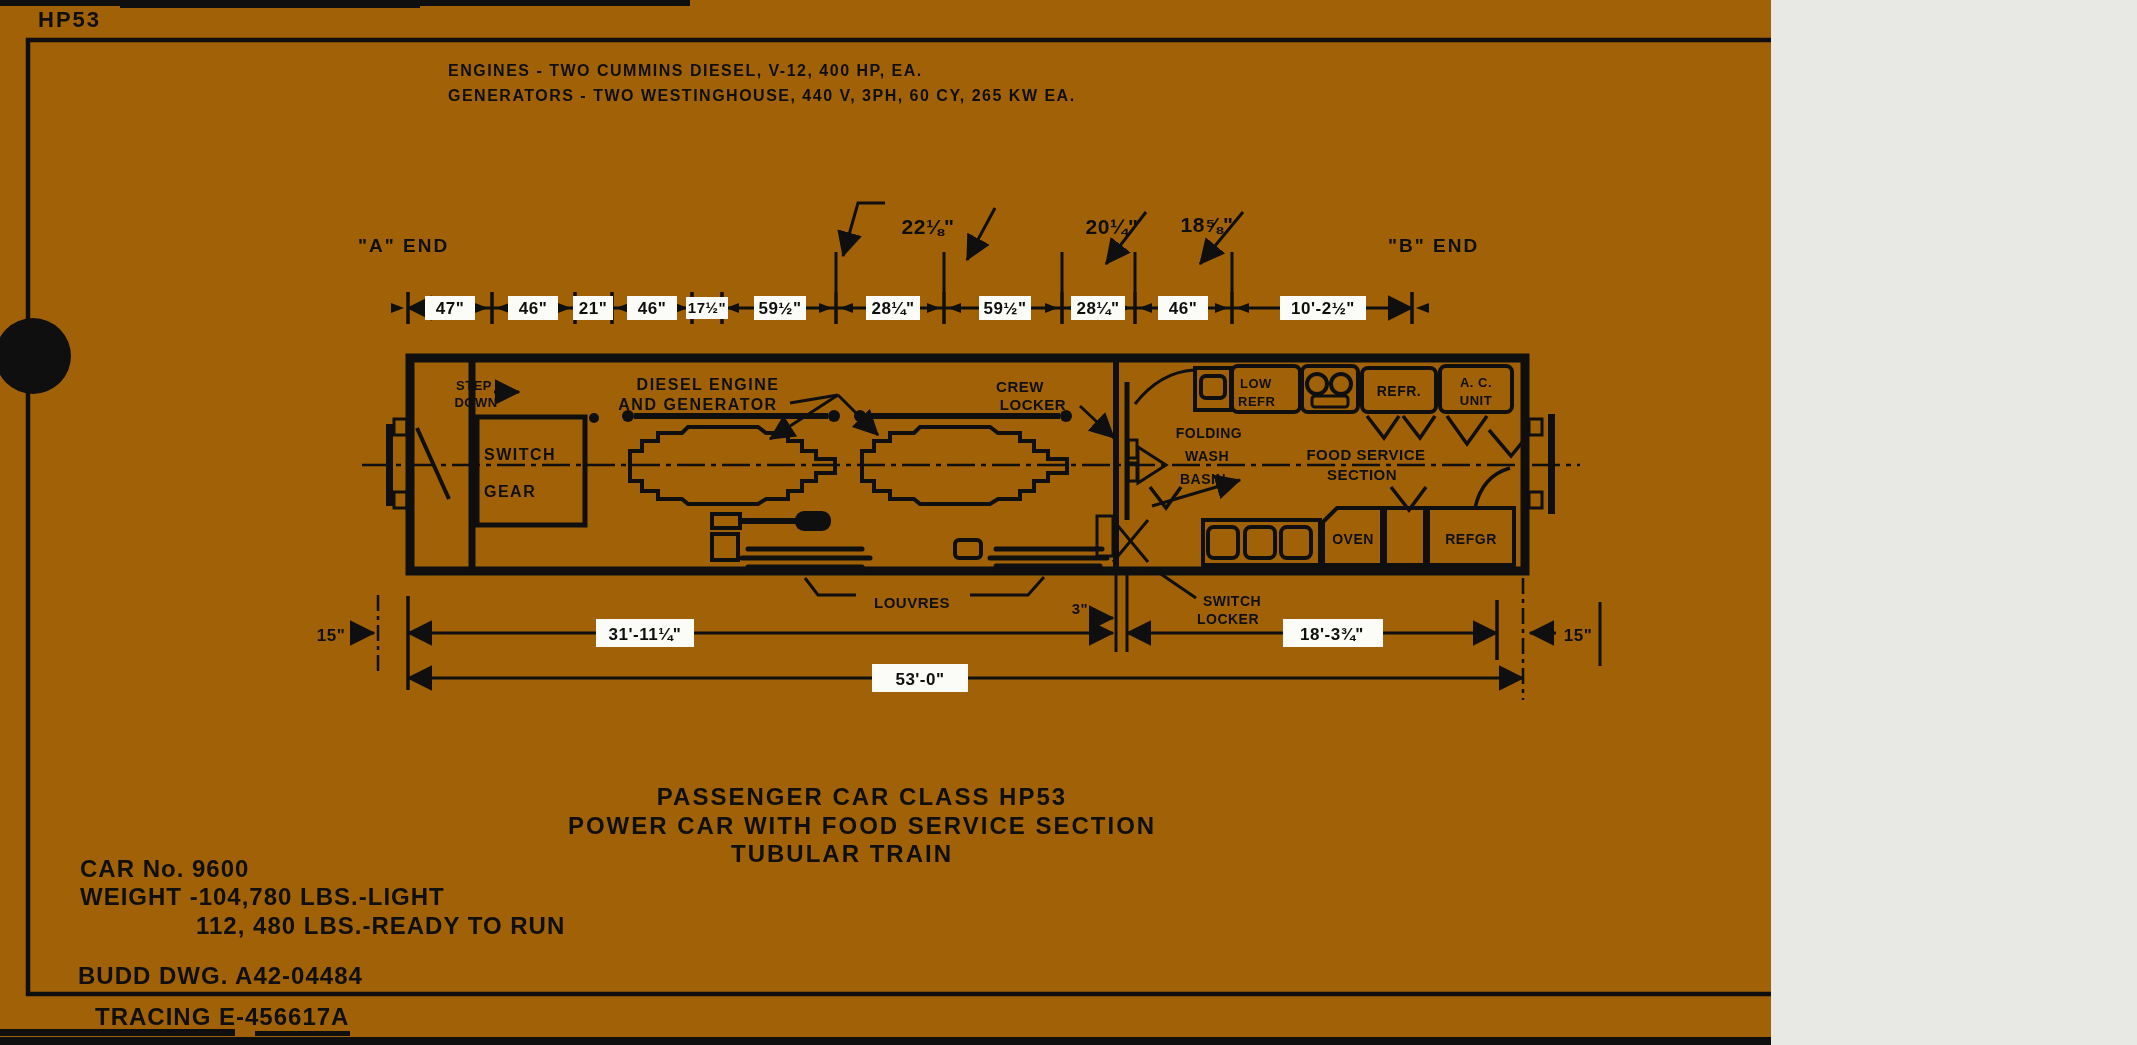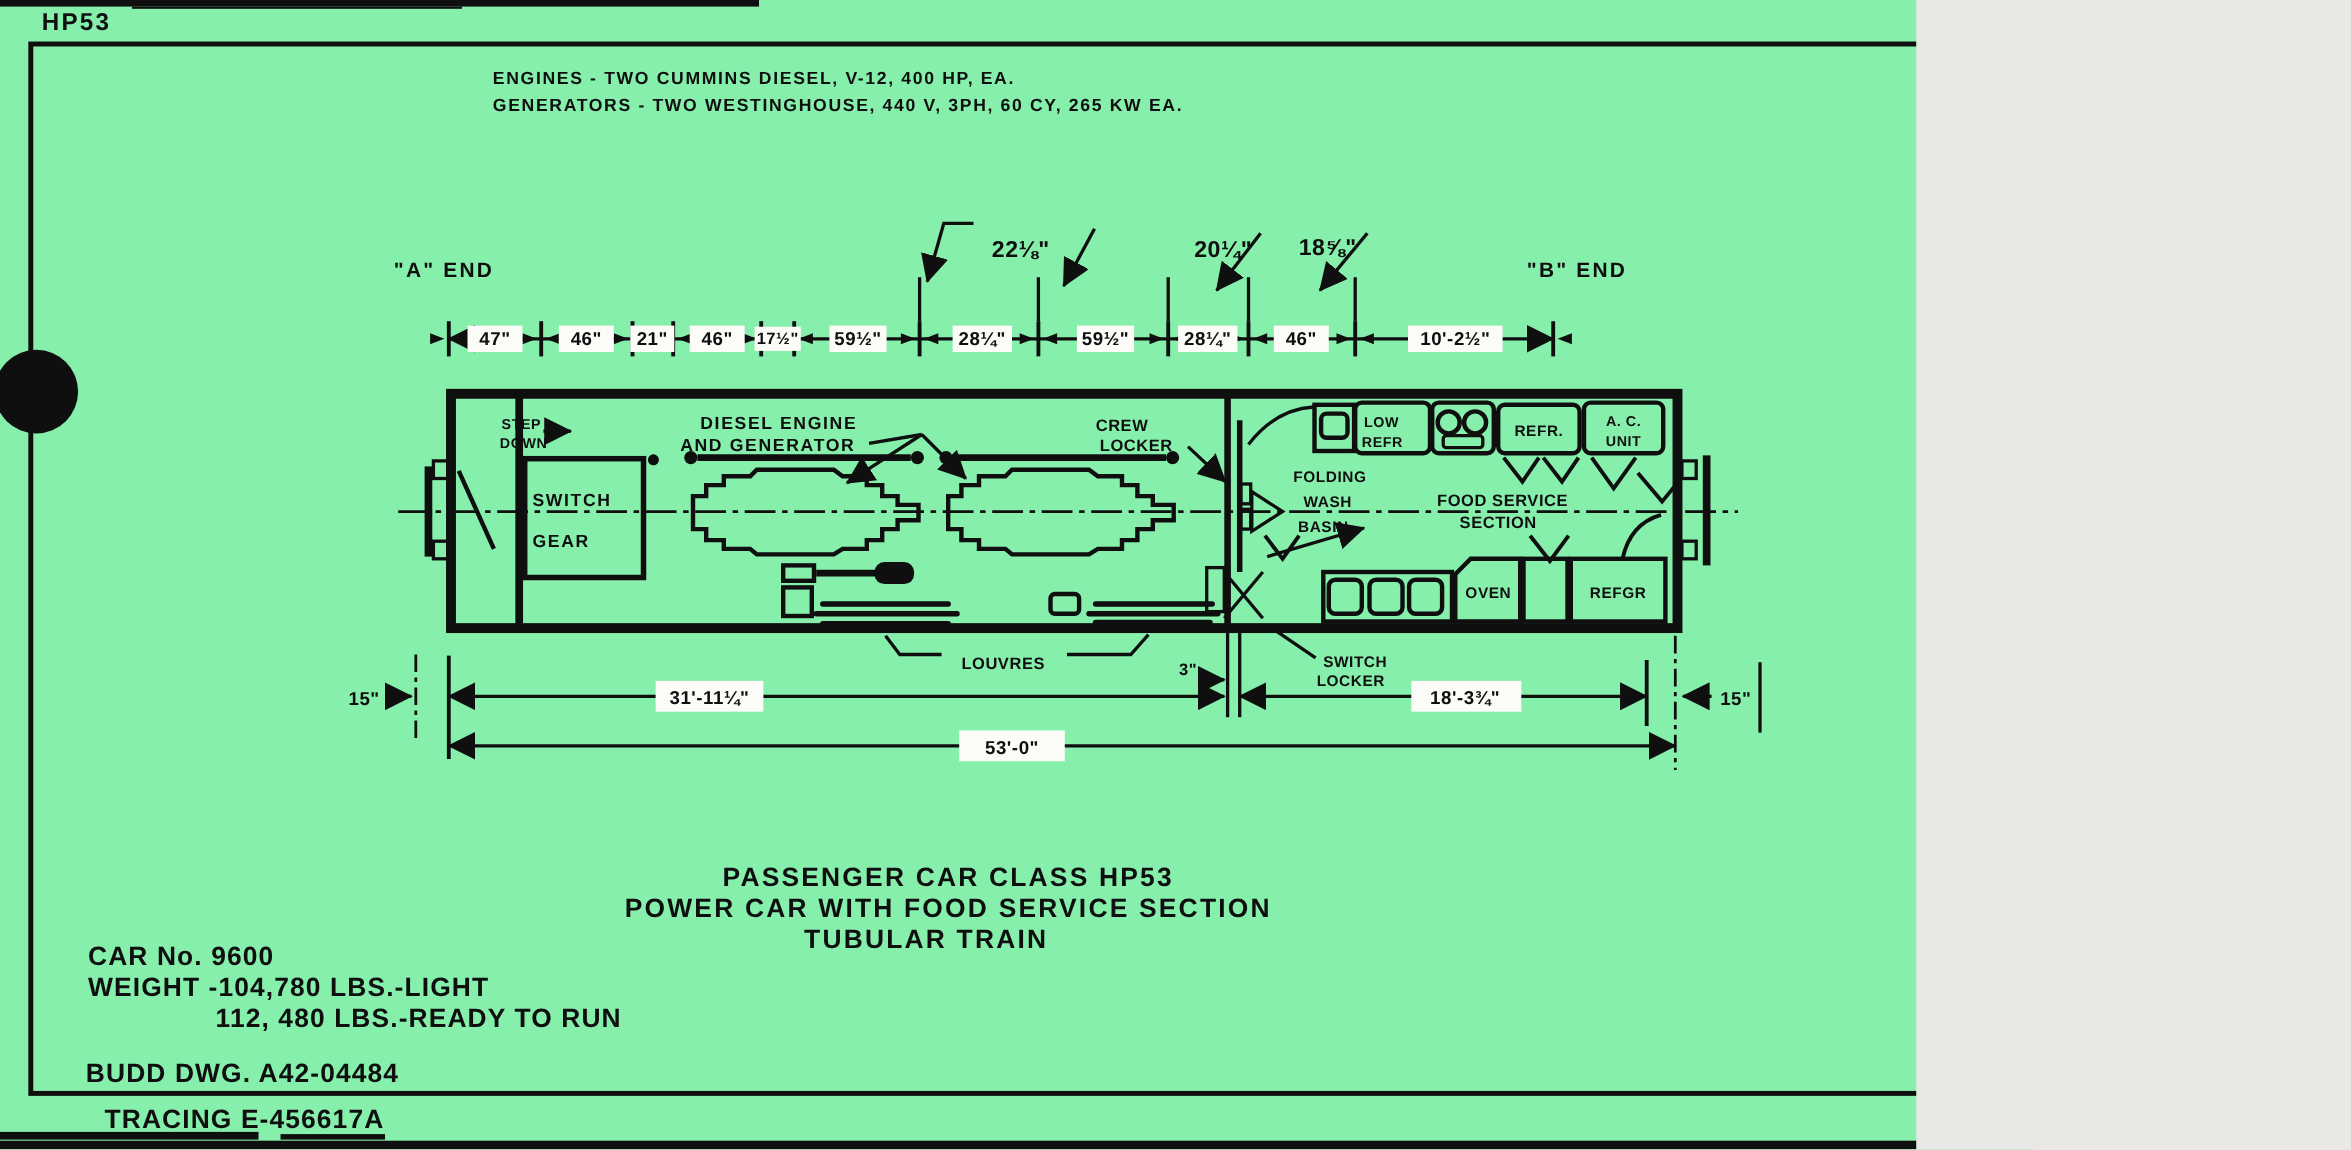--- a/index.html
+++ b/index.html
@@ -1,17 +1,17 @@
 <!DOCTYPE html>
 <html><head>
 <meta charset="utf-8">
 <style>
   html,body{margin:0;padding:0;background:#e8e8e4;}
-  .page{position:relative;width:1742px;height:1045px;background:#86efac;overflow:hidden;
-        font-family:"Liberation Sans","DejaVu Sans",sans-serif;}
+  .page{position:relative;width:1742px;height:1045px;background:#a16207;overflow:hidden;
+        font-family:"Liberation Sans","DejaVu Sans",sans-serif;padding-left:29px;}
   svg{position:absolute;inset:0;display:block;}
   svg text{font-family:"Liberation Sans","DejaVu Sans",sans-serif;font-weight:bold;fill:#0f0f0f;}
   .ln{stroke:#0f0f0f;fill:none;}
   .fl{fill:#0f0f0f;stroke:none;}
   .wh{fill:#fbfbf8;stroke:none;}
   .t22{font-size:22px;letter-spacing:2px;}
   .t23{font-size:23px;letter-spacing:2px;}
   .t16{font-size:16px;letter-spacing:1.5px;}
   .t19{font-size:19px;letter-spacing:2px;}
   .t17{font-size:17px;letter-spacing:0.5px;}

